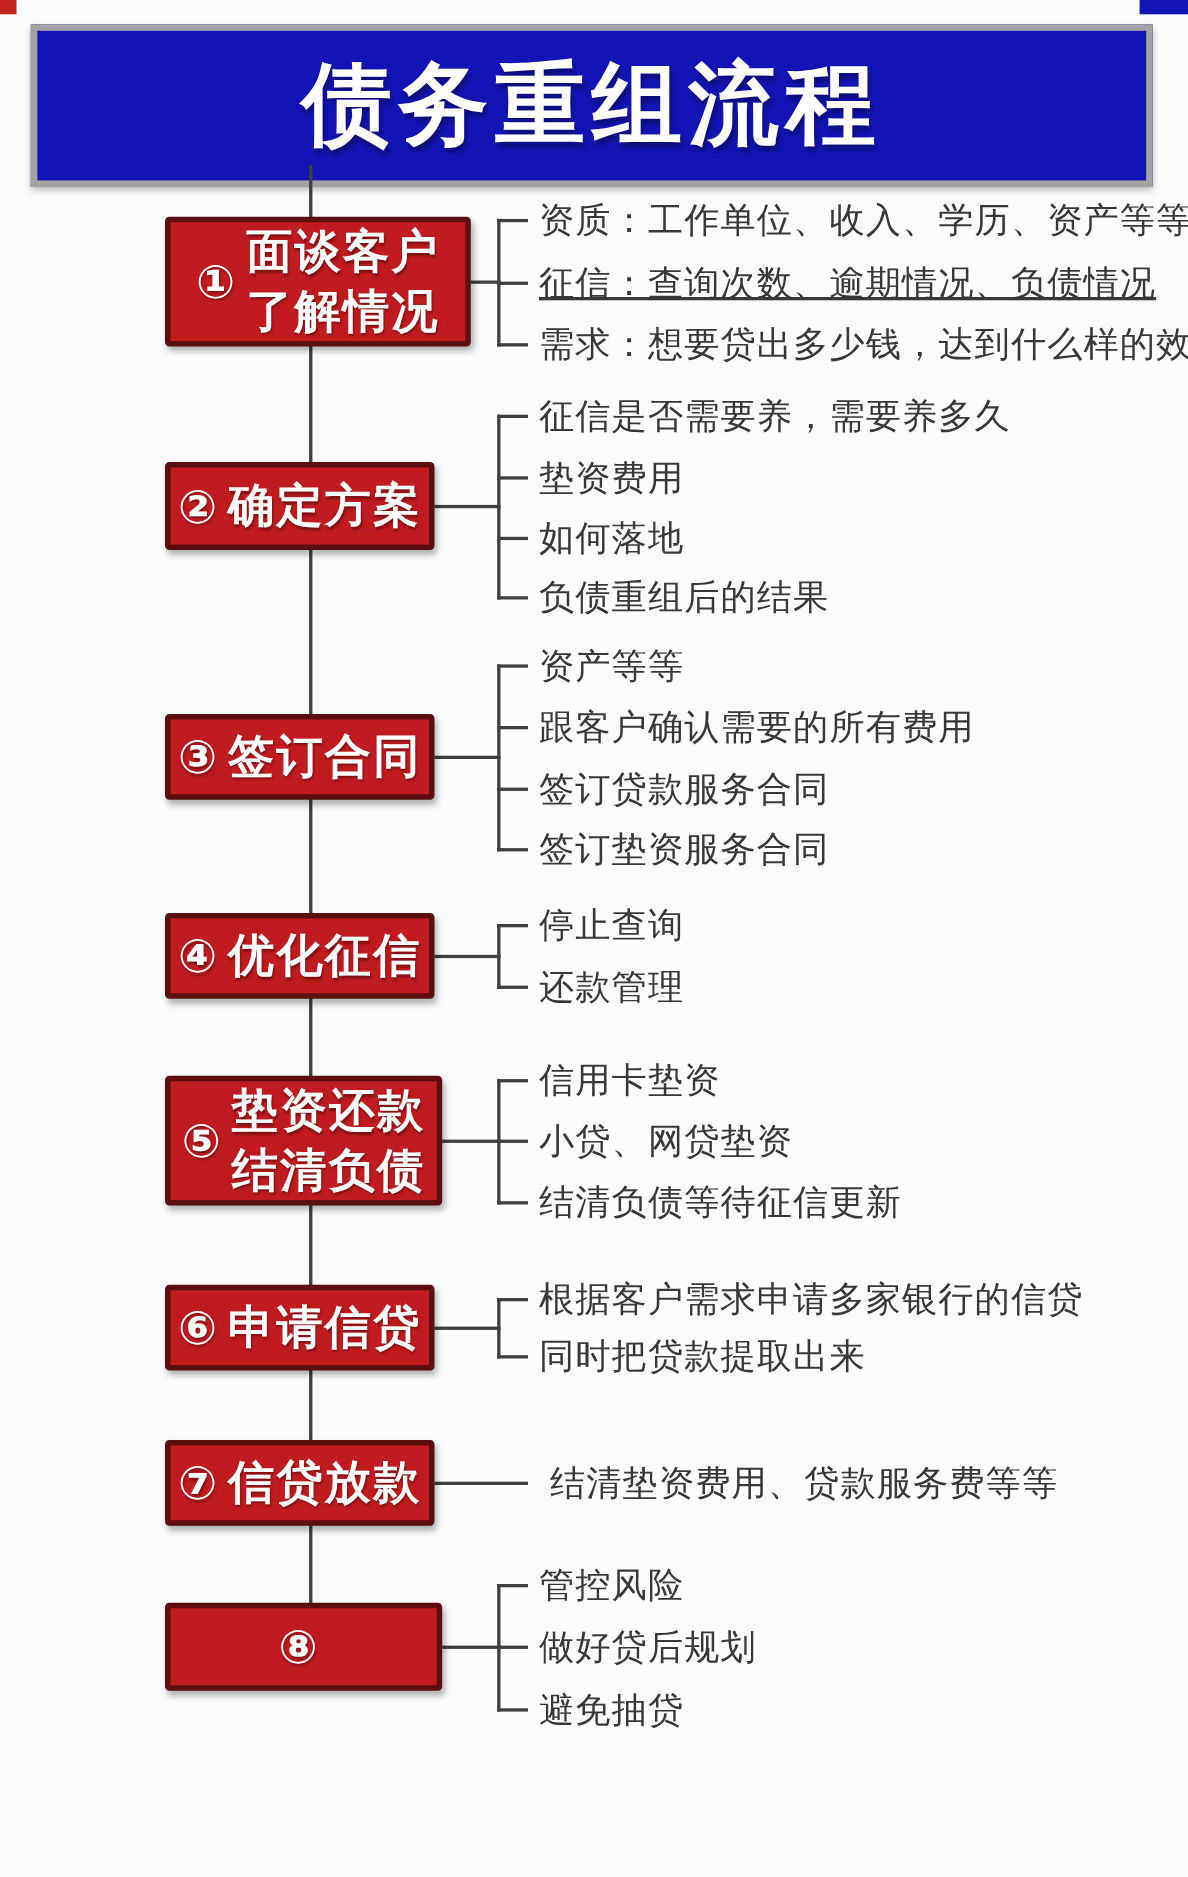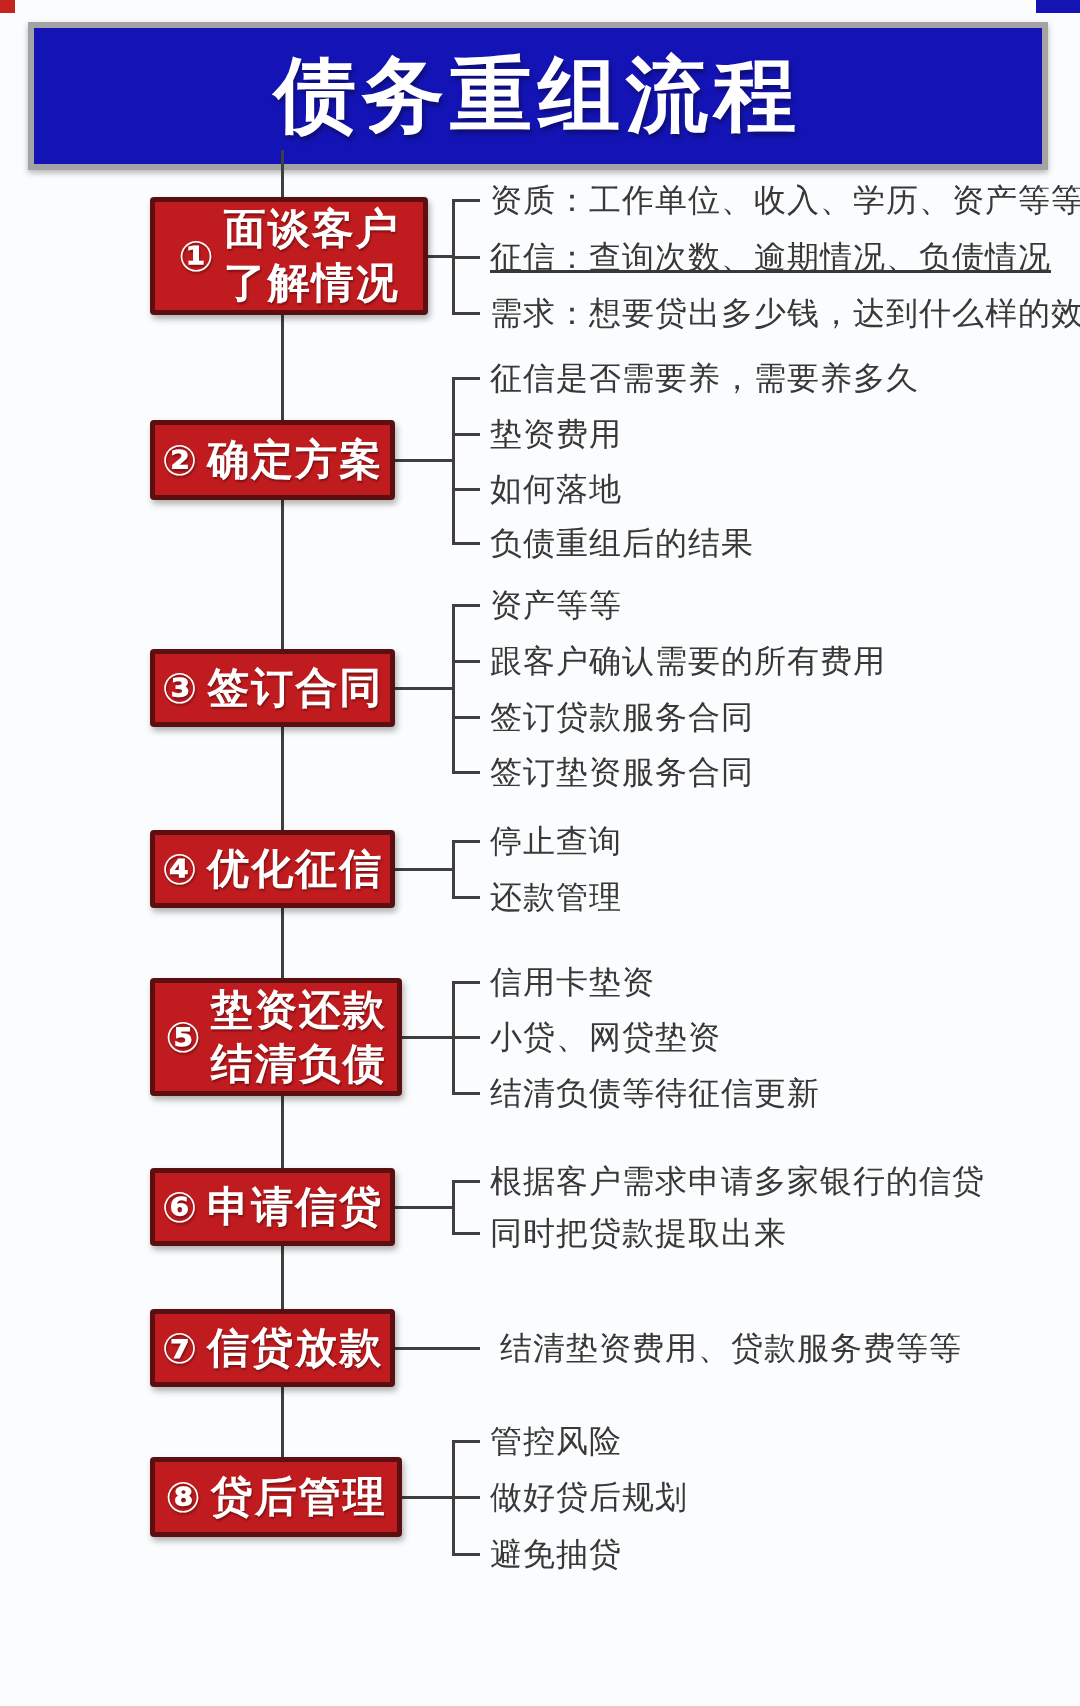--- a/index.html
+++ b/index.html
@@ -141,21 +141,20 @@
       <div class="branch-label" style="left: 490px; top: 1156px; color: rgb(56, 56, 56);">根据客户需求申请多家银行的信贷</div>
       <div class="branch-label" style="left: 490px; top: 1208px; color: rgb(56, 56, 56);">同时把贷款提取出来</div>
       <div class="step-box" style="left: 150px; top: 1309px; width: 245px; height: 78px; background: rgb(192, 27, 30); border-color: rgb(92, 15, 16);">
         <span class="num">⑦</span>
         <span class="ttl">信贷放款</span>
       </div>
       <div class="hline" style="left: 395px; top: 1347px; width: 85px; height: 3px;"></div>
       <div class="branch-label" style="left: 500px; top: 1323px; color: rgb(56, 56, 56);">结清垫资费用、贷款服务费等等</div>
       <div class="step-box" style="left: 150px; top: 1457px; width: 252px; height: 80px; background: rgb(192, 27, 30); border-color: rgb(92, 15, 16);">
         <span class="num">⑧</span>
-        <span class="ttl">贷后管理</span>
       </div>
       <div class="hline" style="left: 402px; top: 1496px; width: 53px; height: 3px;"></div>
       <div class="vline" style="left: 452px; top: 1440px; width: 3px; height: 116px;"></div>
       <div class="hline" style="left: 452px; top: 1440px; width: 28px; height: 3px;"></div>
       <div class="hline" style="left: 452px; top: 1496px; width: 28px; height: 3px;"></div>
       <div class="hline" style="left: 452px; top: 1553px; width: 28px; height: 3px;"></div>
       <div class="branch-label" style="left: 490px; top: 1416px; color: rgb(56, 56, 56);">管控风险</div>
       <div class="branch-label" style="left: 490px; top: 1472px; color: rgb(56, 56, 56);">做好贷后规划</div>
       <div class="branch-label" style="left: 490px; top: 1529px; color: rgb(56, 56, 56);">避免抽贷</div>
     </div>

